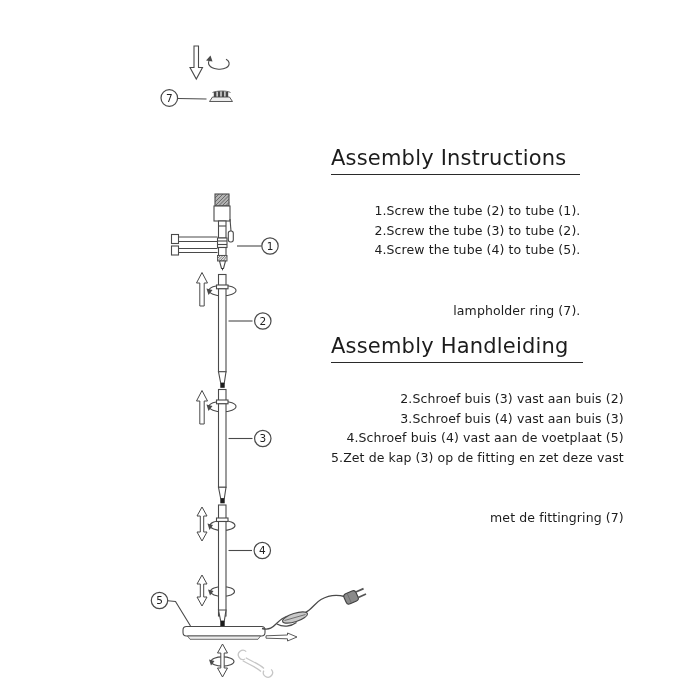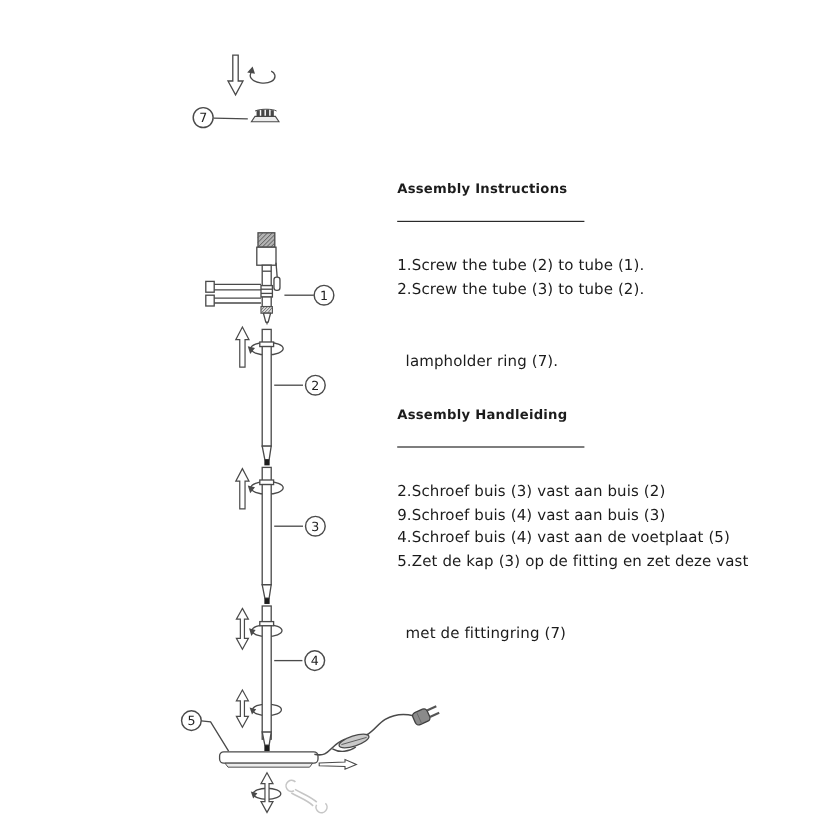--- a/index.html
+++ b/index.html
@@ -3,24 +3,24 @@
 <meta charset="utf-8">
 <style>
   html,body{margin:0;padding:0;background:#fff;}
   .screen{
     position:relative;width:700px;height:700px;background:#ffffff;overflow:hidden;
     font-family:"DejaVu Sans",sans-serif;color:#1c1c1c;
   }
   .diagram-svg{position:absolute;left:0;top:0;}
   .panel{position:absolute;}
   .panel h2{
-    font-size:11px;font-weight:700;margin:0;display:inline-block;
-    border-bottom:1.6px solid #2a2a2a;padding:0 14px 20px 0;letter-spacing:0.2px;
+    font-size:21px;font-weight:400;margin:0;display:inline-block;
+    border-bottom:1.6px solid #2a2a2a;padding:0 14px 4px 0;letter-spacing:0.2px;
   }
-  .steps{margin-top:26px;font-size:12.5px;line-height:19.5px;white-space:nowrap;letter-spacing:0.1px;}
+  .steps{margin-top:26px;font-size:12.5px;line-height:19.5px;white-space:nowrap;letter-spacing:0.1px;text-align:right;}
   .steps .cont{padding-left:7px;margin-top:41px;}
   .en{left:331px;top:146px;}
   .nl{left:331px;top:334px;}
   .lbl{font-size:10.5px;fill:#222;text-anchor:middle;font-family:"DejaVu Sans",sans-serif;}
 </style>
 </head>
 <body>
 
 <div class="screen">
 
@@ -188,28 +188,29 @@
       </g>
 
     </g>
   </svg>
 
   <div class="panel en">
     <h2>Assembly Instructions</h2>
     <div class="steps">
       <div>1.Screw the tube (2) to tube (1).</div>
       <div>2.Screw the tube (3) to tube (2).</div>
+      <div>4.Screw the tube (4) to tube (5).</div>
       <div class="cont">lampholder ring (7).</div>
     </div>
   </div>
 
   <div class="panel nl">
     <h2>Assembly Handleiding</h2>
     <div class="steps">
       <div>2.Schroef buis (3) vast aan buis (2)</div>
-      <div>9.Schroef buis (4) vast aan buis (3)</div>
+      <div>3.Schroef buis (4) vast aan buis (3)</div>
       <div>4.Schroef buis (4) vast aan de voetplaat (5)</div>
       <div>5.Zet de kap (3) op de fitting en zet deze vast</div>
       <div class="cont">met de fittingring (7)</div>
     </div>
   </div>
 
 </div>
 
 </body></html>

